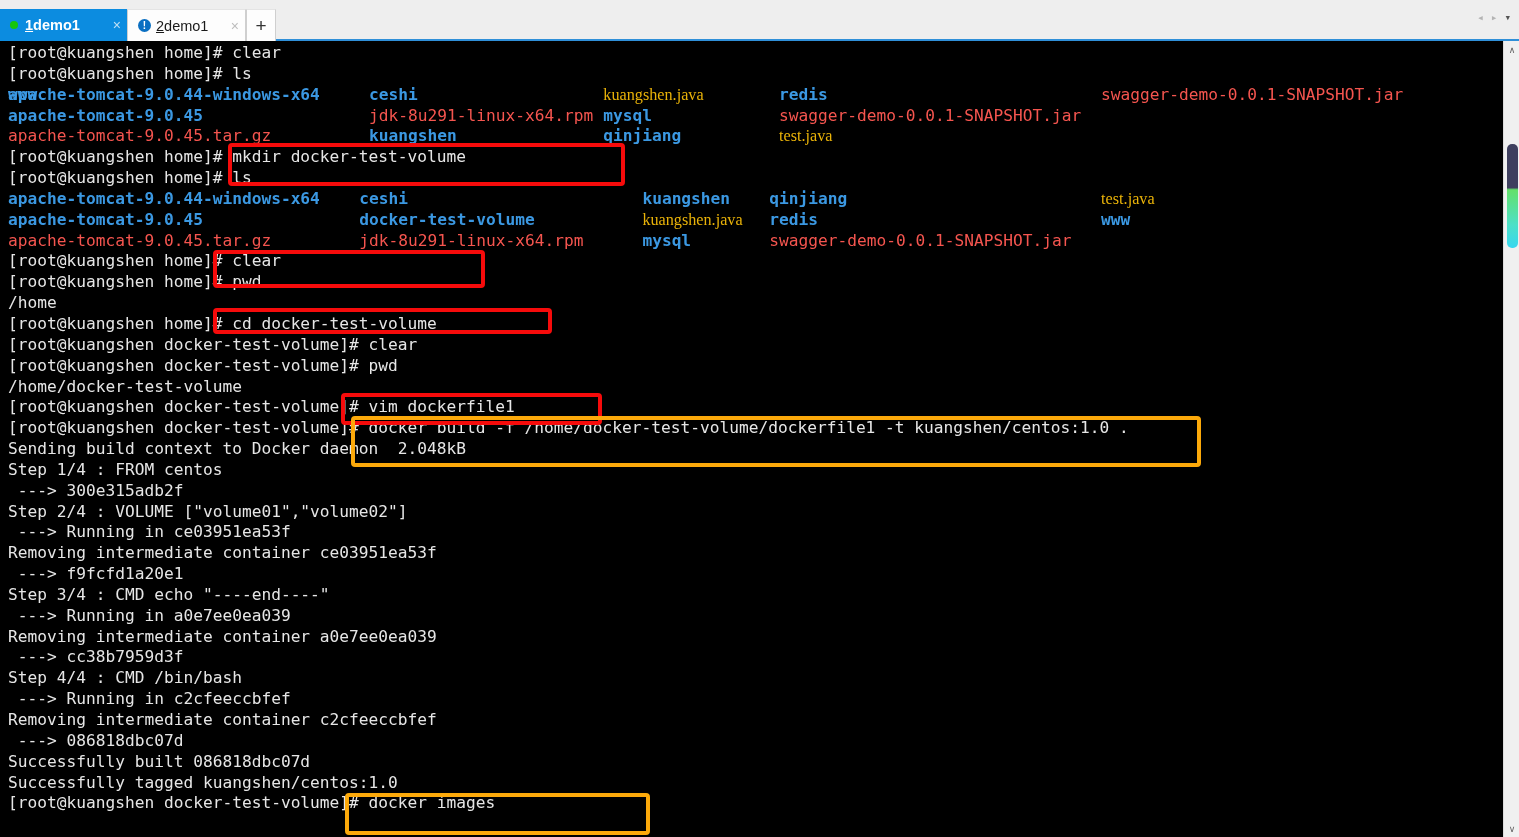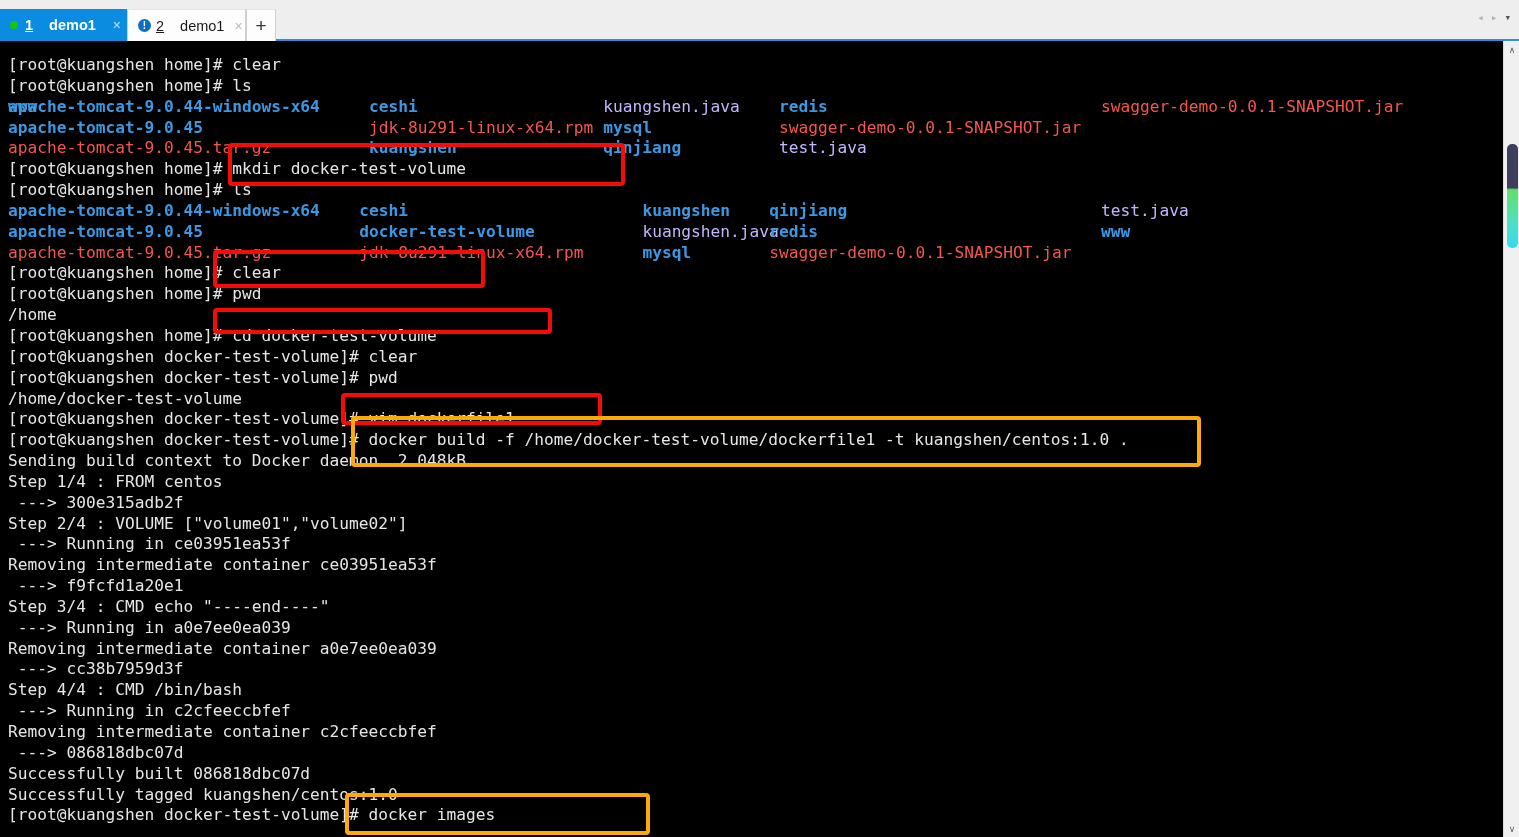--- a/index.html
+++ b/index.html
@@ -47,21 +47,21 @@
   }
   .tab-warn {
     width: 13px; height: 13px; border-radius: 50%;
     background: #0a6fc2; color: #fff;
     font-size: 10px; font-weight: bold;
     display: flex; align-items: center; justify-content: center;
     font-family: "Liberation Sans", sans-serif;
     margin-right: 5px; flex: none;
   }
   .tab-num { text-decoration: underline; }
-  .tab-label { margin-left: 16px; }
+  .tab-label { margin-left: 0px; }
   .tab-close {
     margin-left: auto; padding-left: 10px;
     font-size: 14px; font-family: "Liberation Sans", sans-serif;
     font-weight: normal;
   }
   .tab.active .tab-close { color: #bfe0f5; }
   .tab.inactive .tab-close { color: #bdbdbd; }
 
   #newtab {
     position: absolute; left: 246px; top: 9px;
@@ -83,32 +83,32 @@
   .navdrop  { font-size: 11px; color: #555555; line-height: 1; }
 
   
   #terminal {
     position: absolute; left: 0; top: 41px;
     width: 1503px; height: 796px;
     background: #000000;
     overflow: hidden;
   }
   #termtext {
-    position: absolute; left: 8px; top: 14px;
+    position: absolute; left: 8px; top: 2px;
     font-family: "DejaVu Sans Mono", monospace;
     font-size: 16.2px;
     line-height: 20.85px;
     color: #e6e6e6;
     white-space: pre;
     letter-spacing: 0px;
   }
   .ln { height: 20.85px; }
   .c-dir  { color: #3b98e2; font-weight: bold; }
   .c-arc  { color: #f5554f; font-weight: normal; }
-  .c-file { color: #c4b5fd; }
+  .c-file { color: #eab308; font-family: Liberation Serif, serif; }
 
   
   .annot {
     position: absolute;
     border-style: solid;
     border-radius: 4px;
     pointer-events: none;
   }
   .annot.red    { border-color: #f60b0b; border-width: 4px; }
   .annot.orange { border-color: #fca90a; border-width: 4px; }

